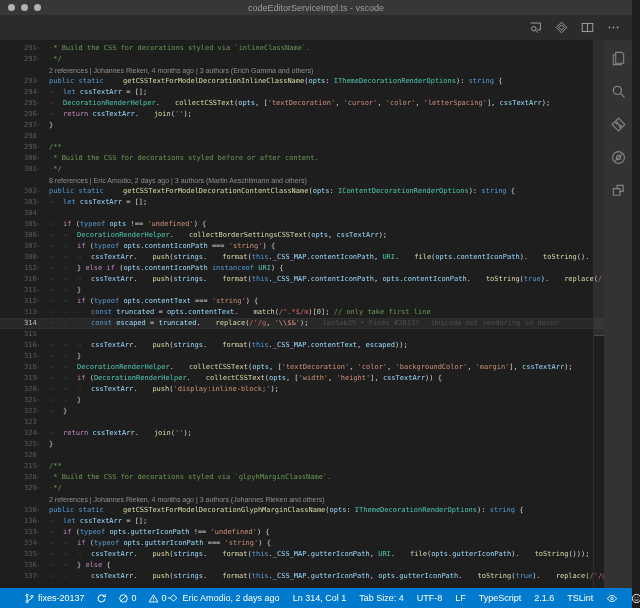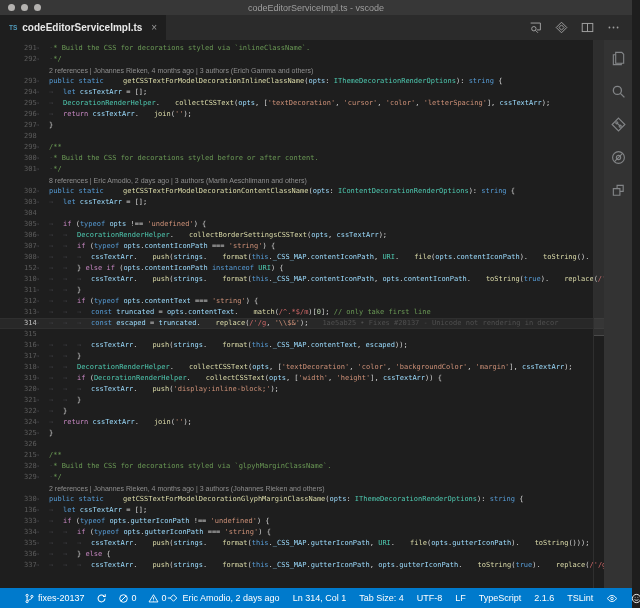--- a/index.html
+++ b/index.html
@@ -77,25 +77,20 @@
   <div class="titlebar">
     <div class="traffic">
       <span class="tl"></span>
       <span class="tl"></span>
       <span class="tl"></span>
     </div>
     <span class="title-text">codeEditorServiceImpl.ts - vscode</span>
   </div>
 
   <div class="tabbar">
-    <div class="tab">
-      <span class="tab-icon">TS</span>
-      <span class="tab-label">codeEditorServiceImpl.ts</span>
-      <span class="tab-close">×</span>
-    </div>
     <div class="tab-actions" id="tab-actions">
         <div class="act">
           <svg width="13" height="13" viewBox="0 0 16 16" fill="none" stroke="#b5b5b5" stroke-width="1.2">
             <path d="M2 2.5h12V11H9.8"></path>
             <circle cx="6" cy="9.5" r="2.7"></circle>
             <path d="M8 11.5l3 3"></path>
           </svg>
         </div>
         <div class="act">
           <svg width="13" height="13" viewBox="0 0 16 16" fill="none" stroke="#b5b5b5" stroke-width="1.2">
@@ -250,20 +245,24 @@
             <span class="num">320</span>
             <span class="codeline"><span class="tab-ch">→</span><span class="tab-ch">→</span><span class="tab-ch">→</span><span class="tab-ch">→</span><span class="vr">cssTextArr</span><span class="pl">.</span><span class="fn">push</span><span class="pl">(</span><span class="st">'display:inline-block;'</span><span class="pl">);</span></span>
           </div>
           <div class="row">
             <span class="num">321</span>
             <span class="codeline"><span class="tab-ch">→</span><span class="tab-ch">→</span><span class="tab-ch">→</span><span class="pl">}</span></span>
           </div>
           <div class="row">
             <span class="num">322</span>
             <span class="codeline"><span class="tab-ch">→</span><span class="tab-ch">→</span><span class="pl">}</span></span>
+          </div>
+          <div class="row">
+            <span class="num">323</span>
+            <span class="codeline"></span>
           </div>
           <div class="row">
             <span class="num">324</span>
             <span class="codeline"><span class="tab-ch">→</span><span class="tab-ch">→</span><span class="ctl">return </span><span class="vr">cssTextArr</span><span class="pl">.</span><span class="fn">join</span><span class="pl">(</span><span class="st">''</span><span class="pl">);</span></span>
           </div>
           <div class="row">
             <span class="num">325</span>
             <span class="codeline"><span class="tab-ch">→</span><span class="pl">}</span></span>
           </div>
           <div class="row">

